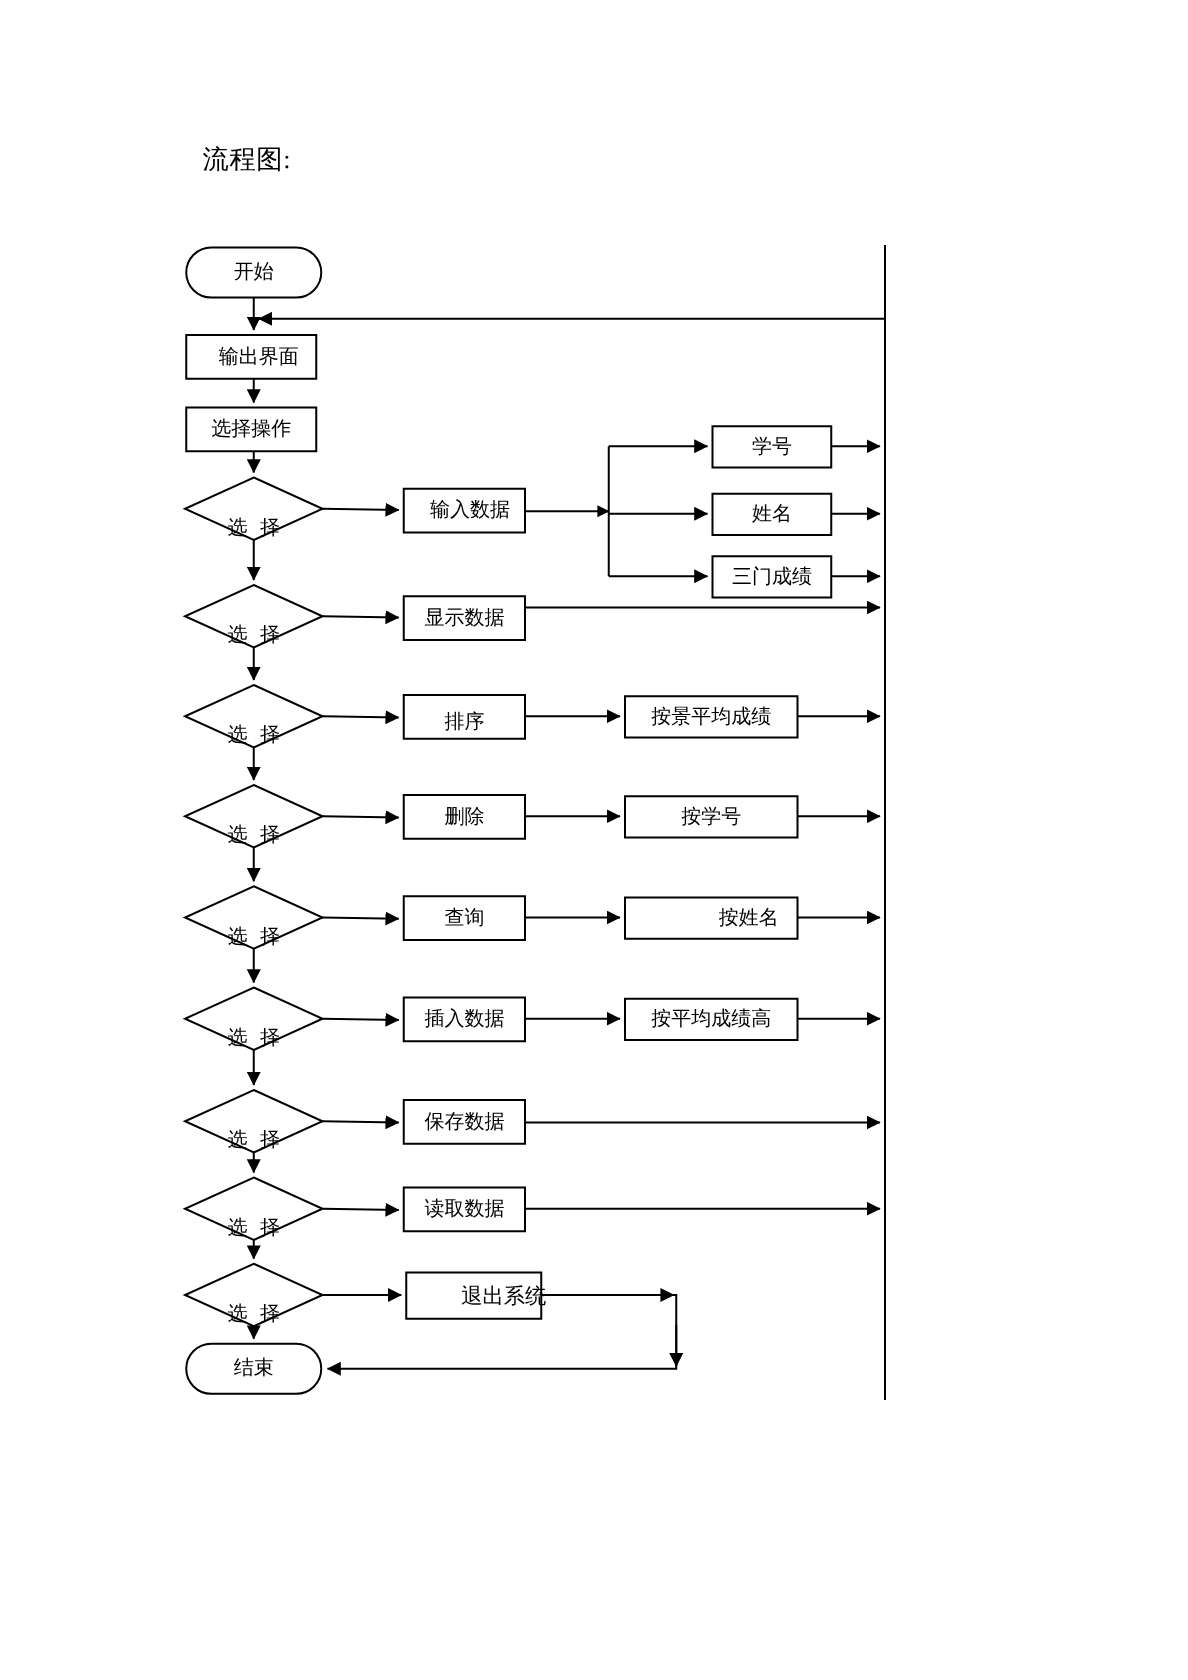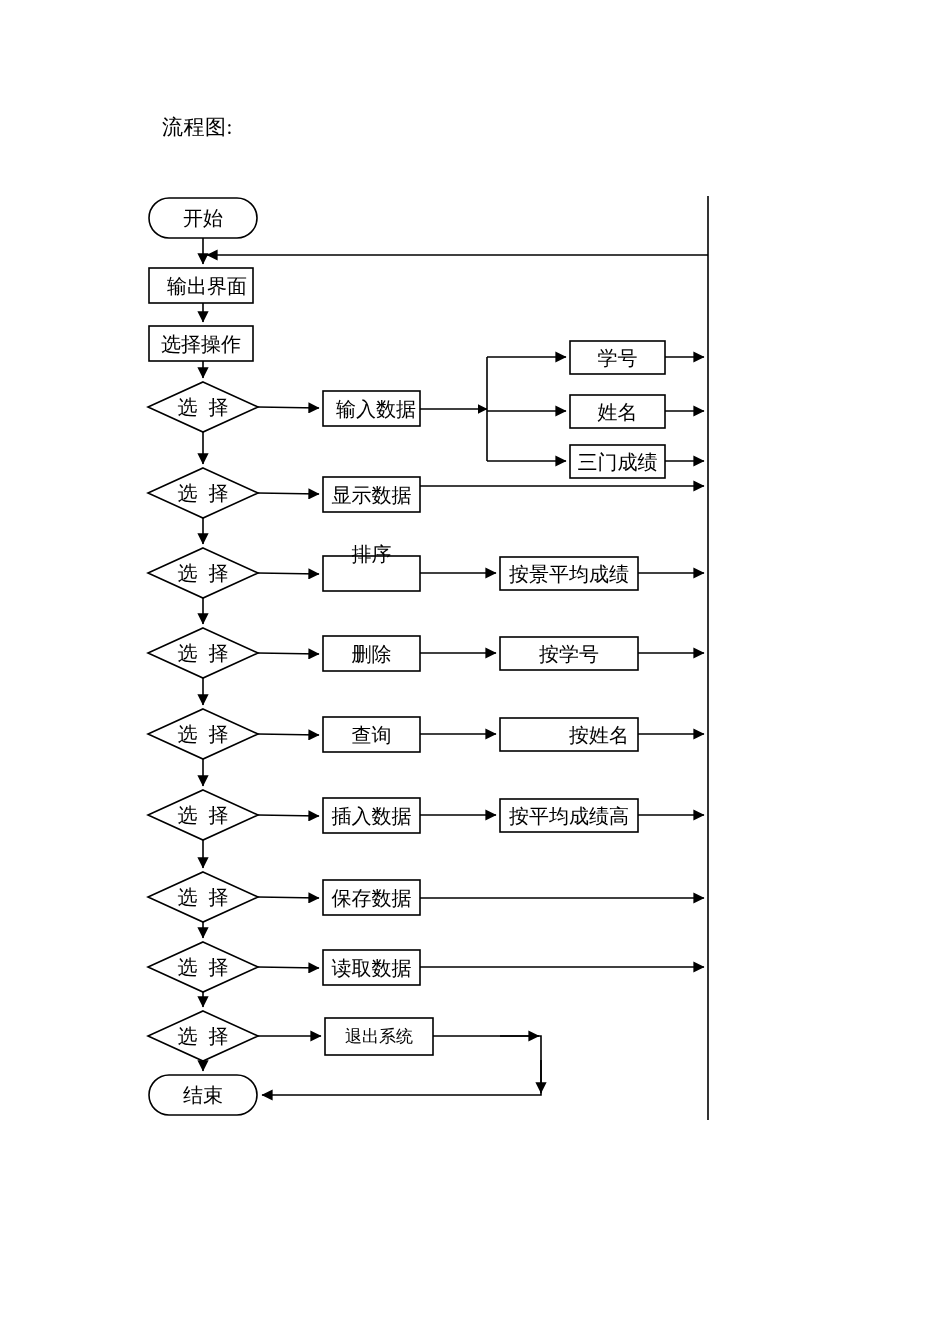--- a/index.html
+++ b/index.html
@@ -37,28 +37,29 @@
     left: 0;
     top: 0;
     width: 950px;
     height: 1344px;
   }
   .node-label {
     position: absolute;
     display: flex;
     align-items: center;
     justify-content: center;
-    font-size: 20px;
+    font-size: 16px;
     line-height: 1;
     white-space: nowrap;
     pointer-events: none;
   }
   .node-label.dec {
     letter-spacing: 3px;
     text-indent: 3px;
+    margin-top: 16px;
   }
 </style>
 </head>
 <body>
 
 <div id="page">
 
   <div id="page-title">流程图:</div>
 
   <svg id="flow-svg" viewBox="0 0 950 1344" xmlns="http://www.w3.org/2000/svg">
@@ -174,27 +175,27 @@
   <div class="node-label dec" style="left:148px; top:558px; width:110px; height:30px;">选 择</div>
   <div class="node-label dec" style="left:148px; top:638px; width:110px; height:30px;">选 择</div>
   <div class="node-label dec" style="left:148px; top:719px; width:110px; height:30px;">选 择</div>
   <div class="node-label dec" style="left:148px; top:800px; width:110px; height:30px;">选 择</div>
   <div class="node-label dec" style="left:148px; top:882px; width:110px; height:30px;">选 择</div>
   <div class="node-label dec" style="left:148px; top:952px; width:110px; height:30px;">选 择</div>
   <div class="node-label dec" style="left:148px; top:1021px; width:110px; height:30px;">选 择</div>
 
   <div class="node-label" style="left:323px; top:391px; width:106px; height:35px;">输入数据</div>
   <div class="node-label" style="left:323px; top:477px; width:97px; height:35px;">显示数据</div>
-  <div class="node-label" style="left:323px; top:536px; width:97px; height:35px;">排序</div>
+  <div class="node-label" style="left:323px; top:560px; width:97px; height:35px;">排序</div>
   <div class="node-label" style="left:323px; top:636px; width:97px; height:35px;">删除</div>
   <div class="node-label" style="left:323px; top:717px; width:97px; height:35px;">查询</div>
   <div class="node-label" style="left:323px; top:798px; width:97px; height:35px;">插入数据</div>
   <div class="node-label" style="left:323px; top:880px; width:97px; height:35px;">保存数据</div>
   <div class="node-label" style="left:323px; top:950px; width:97px; height:35px;">读取数据</div>
-  <div class="node-label" style="left:325px; top:1018px; width:108px; height:37px; font-size:17px;">退出系统</div>
+  <div class="node-label" style="left:325px; top:1018px; width:108px; height:37px; font-size:17px;padding-left:24px;">退出系统</div>
 
   <div class="node-label" style="left:570px; top:341px; width:95px; height:33px;">学号</div>
   <div class="node-label" style="left:570px; top:395px; width:95px; height:33px;">姓名</div>
   <div class="node-label" style="left:570px; top:445px; width:95px; height:33px;">三门成绩</div>
   <div class="node-label" style="left:500px; top:557px; width:138px; height:33px;">按景平均成绩</div>
   <div class="node-label" style="left:500px; top:637px; width:138px; height:33px;">按学号</div>
   <div class="node-label" style="left:500px; top:718px; width:138px; height:33px;padding-left:30px;">按姓名</div>
   <div class="node-label" style="left:500px; top:799px; width:138px; height:33px;">按平均成绩高</div>
 
   <div class="node-label" style="left:149px; top:1075px; width:108px; height:40px;">结束</div>

